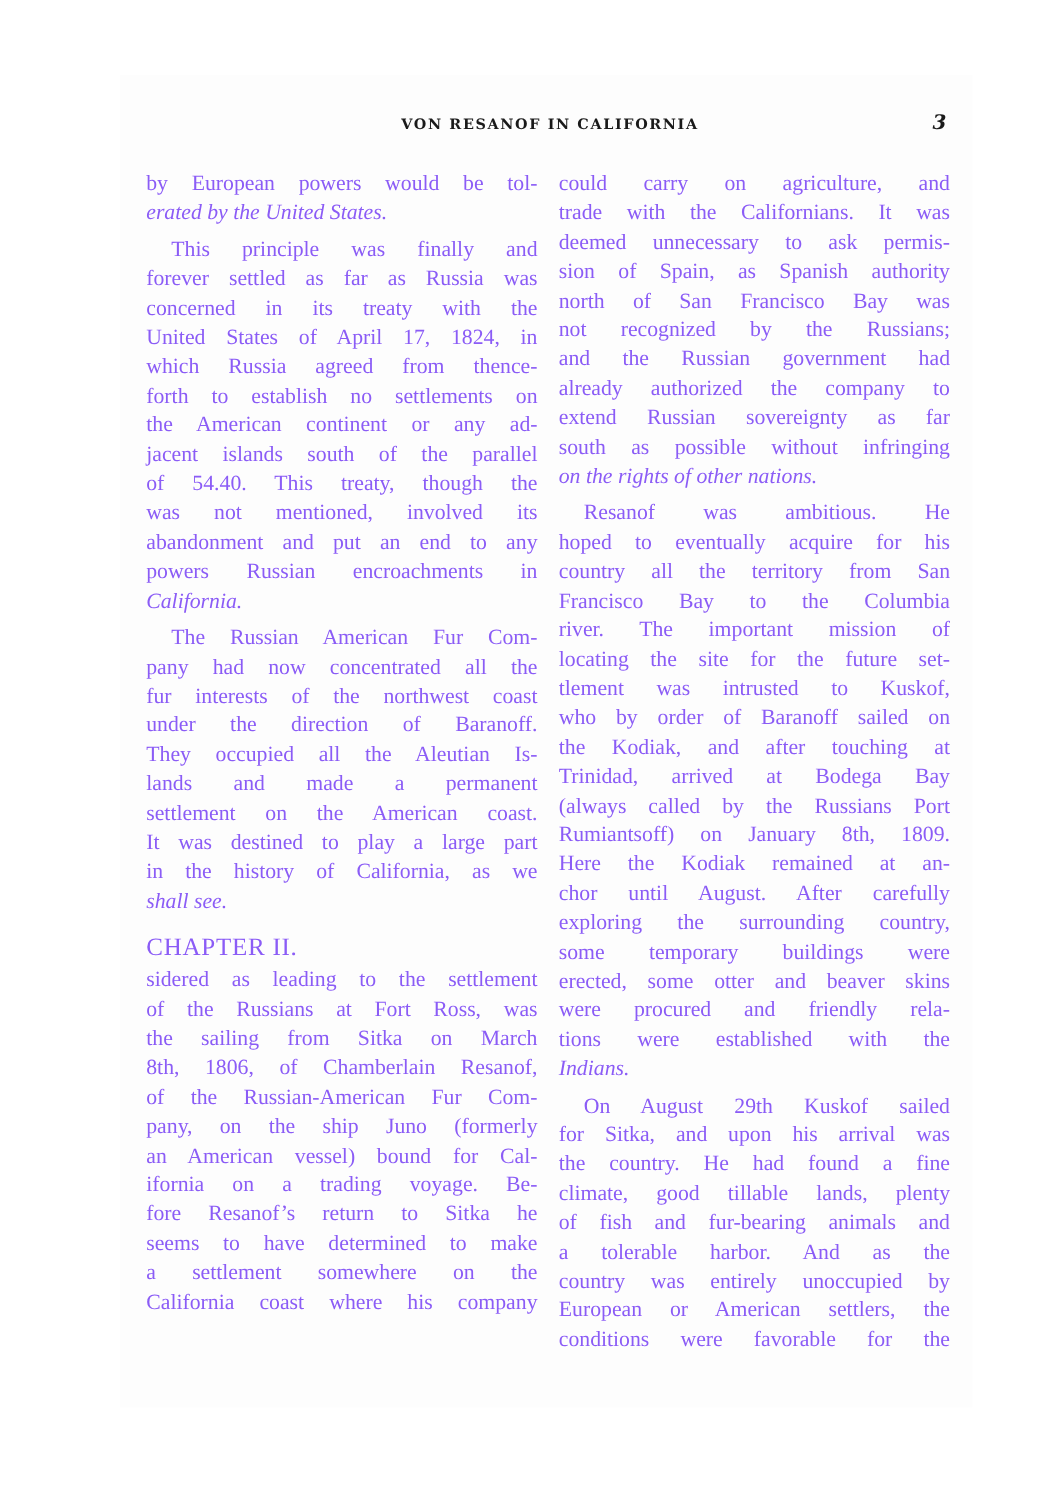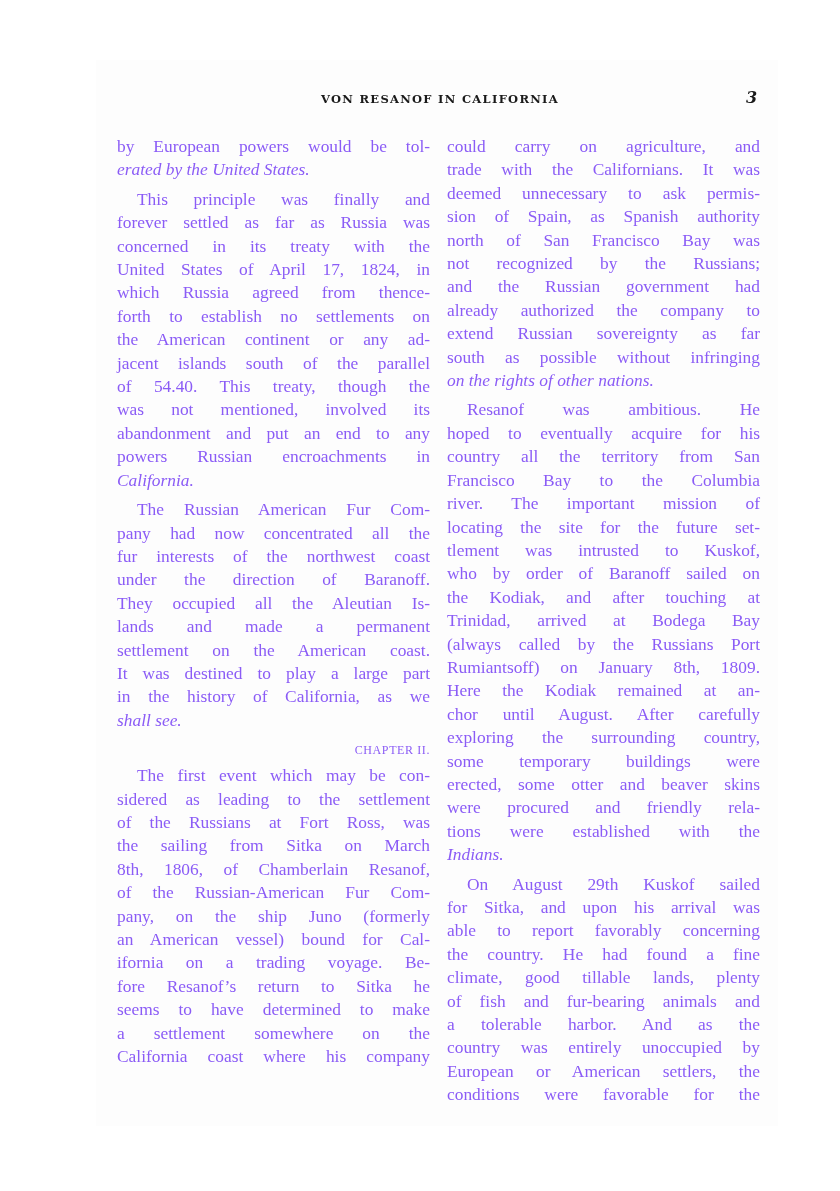--- a/index.html
+++ b/index.html
@@ -75,26 +75,26 @@
     font-style: italic;
   }
   .line.indent {
     padding-left: 20px;
   }
   .para-gap {
     height: 6px;
   }
   .chapter {
     display: block;
-    text-align: right;
-    font-size: 12px;
+    text-align: left;
+    font-size: 20px;
     letter-spacing: 0.6px;
     height: 28px;
     line-height: 28px;
-    margin-top: 4px;
+    margin-top: 12px;
   }
 </style>
 </head>
 <body>
 
 <div class="page"></div>
 
 <div class="running-head">
   <span class="title">VON RESANOF IN CALIFORNIA</span>
 </div>
@@ -129,21 +129,20 @@
       <span class="line" style="display: block;">under the direction of Baranoff.</span>
       <span class="line" style="display: block;">They occupied all the Aleutian Is-</span>
       <span class="line" style="display: block;">lands and made a permanent</span>
       <span class="line" style="display: block;">settlement on the American coast.</span>
       <span class="line" style="display: block;">It was destined to play a large part</span>
       <span class="line" style="display: block;">in the history of California, as we</span>
       <span class="line last" style="display: block;">shall see.</span>
     </div>
     <div class="chapter">CHAPTER II.</div>
     <div class="paragraph">
-      <span class="line indent" style="display: block;">The first event which may be con-</span>
       <span class="line" style="display: block;">sidered as leading to the settlement</span>
       <span class="line" style="display: block;">of the Russians at Fort Ross, was</span>
       <span class="line" style="display: block;">the sailing from Sitka on March</span>
       <span class="line" style="display: block;">8th, 1806, of Chamberlain Resanof,</span>
       <span class="line" style="display: block;">of the Russian-American Fur Com-</span>
       <span class="line" style="display: block;">pany, on the ship Juno (formerly</span>
       <span class="line" style="display: block;">an American vessel) bound for Cal-</span>
       <span class="line" style="display: block;">ifornia on a trading voyage. Be-</span>
       <span class="line" style="display: block;">fore Resanof’s return to Sitka he</span>
       <span class="line" style="display: block;">seems to have determined to make</span>
@@ -185,21 +184,20 @@
       <span class="line" style="display: block;">some temporary buildings were</span>
       <span class="line" style="display: block;">erected, some otter and beaver skins</span>
       <span class="line" style="display: block;">were procured and friendly rela-</span>
       <span class="line" style="display: block;">tions were established with the</span>
       <span class="line last" style="display: block;">Indians.</span>
     </div>
     <div class="para-gap"></div>
     <div class="paragraph">
       <span class="line indent" style="display: block;">On August 29th Kuskof sailed</span>
       <span class="line" style="display: block;">for Sitka, and upon his arrival was</span>
-      <span class="line" style="display: block;">able to report favorably concerning</span>
       <span class="line" style="display: block;">the country. He had found a fine</span>
       <span class="line" style="display: block;">climate, good tillable lands, plenty</span>
       <span class="line" style="display: block;">of fish and fur-bearing animals and</span>
       <span class="line" style="display: block;">a tolerable harbor. And as the</span>
       <span class="line" style="display: block;">country was entirely unoccupied by</span>
       <span class="line" style="display: block;">European or American settlers, the</span>
       <span class="line" style="display: block;">conditions were favorable for the</span>
     </div>
   </div>
 

